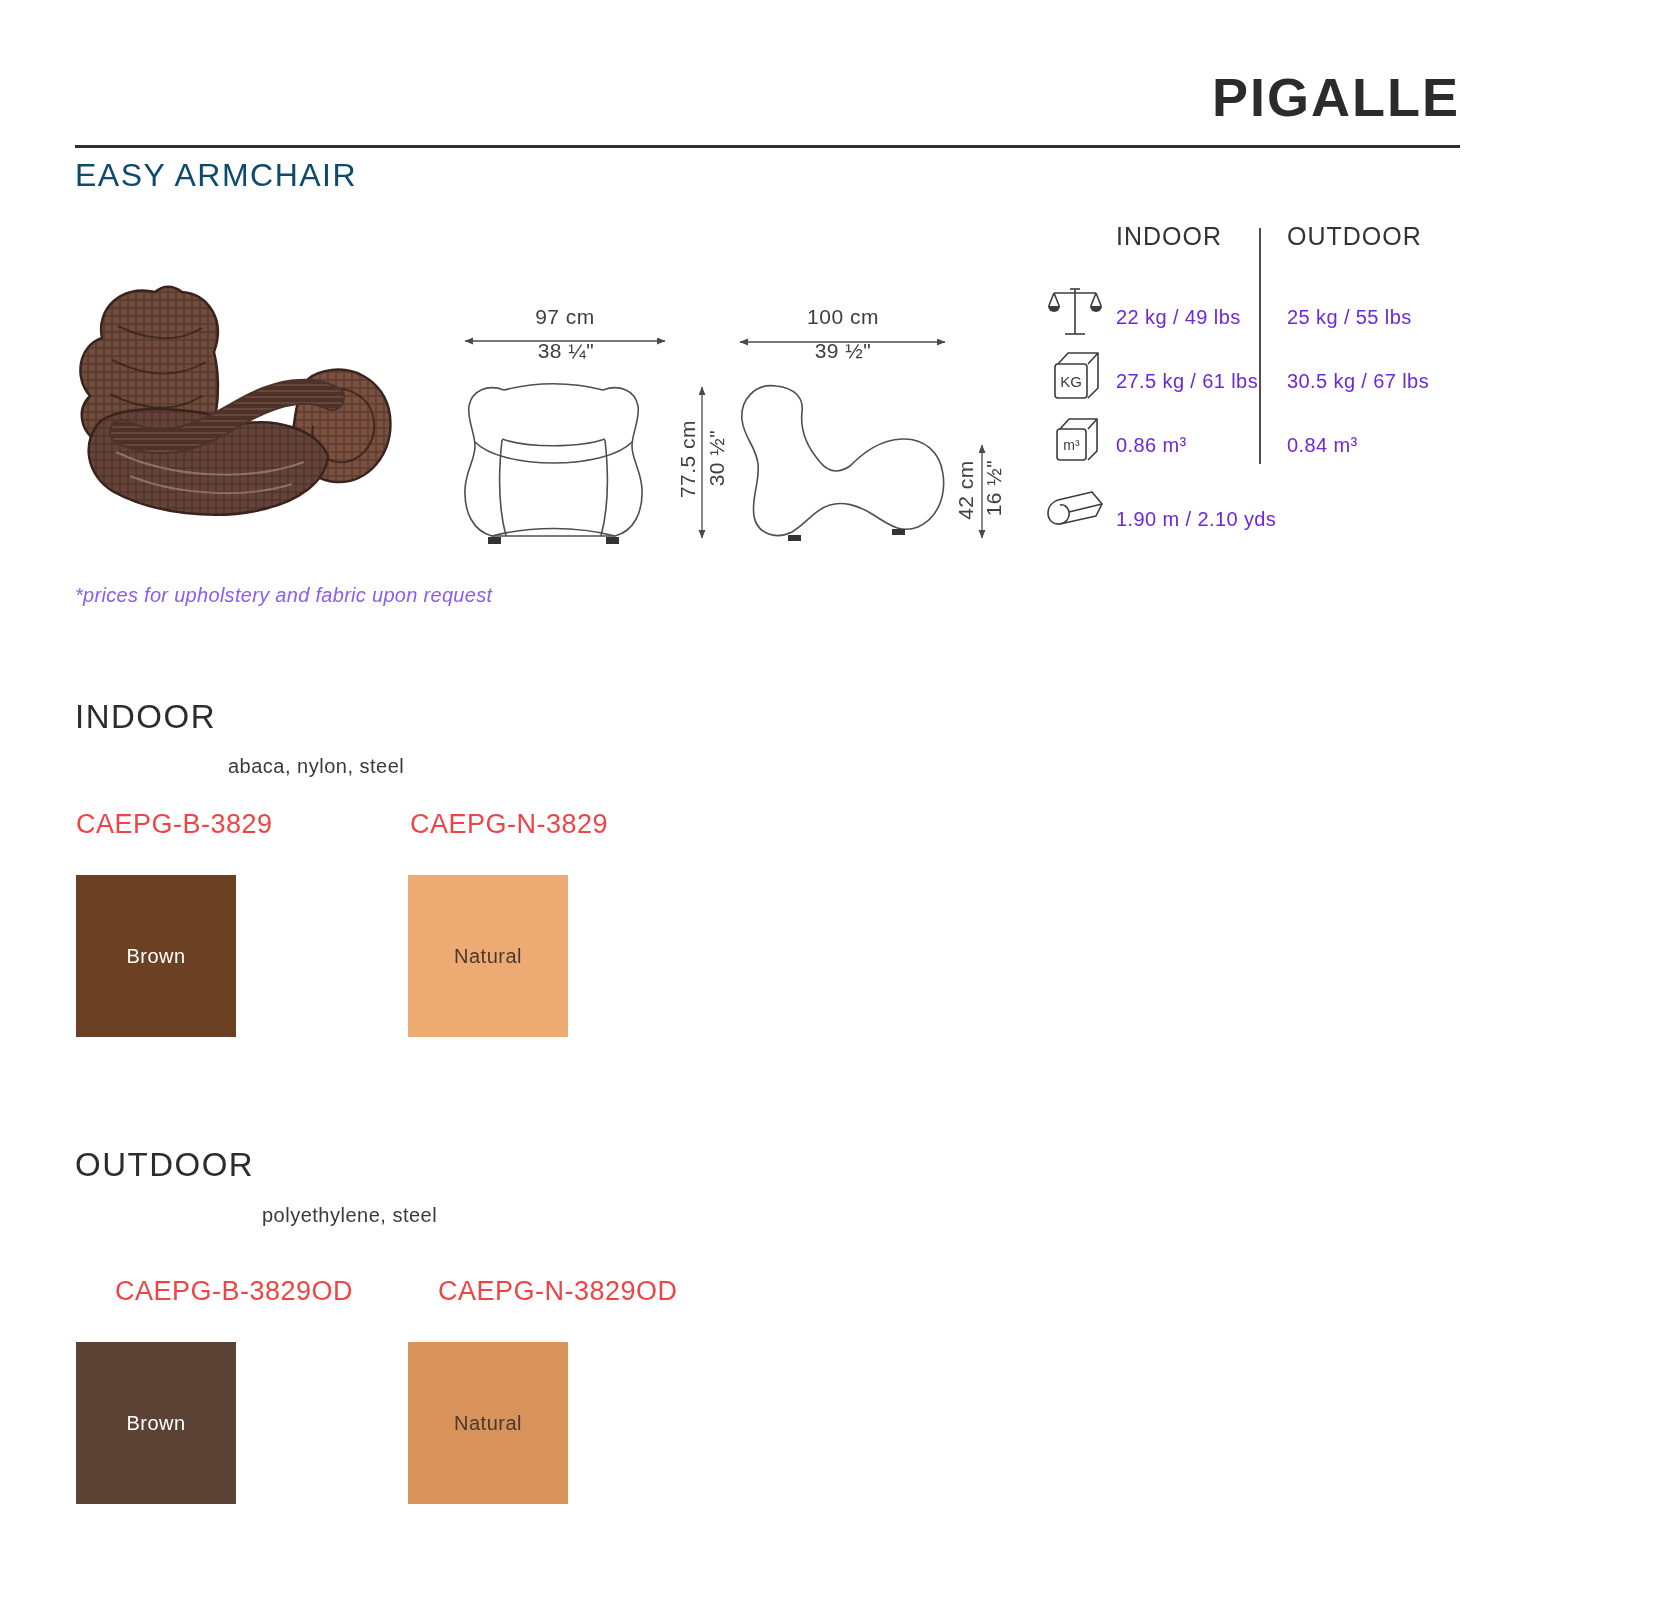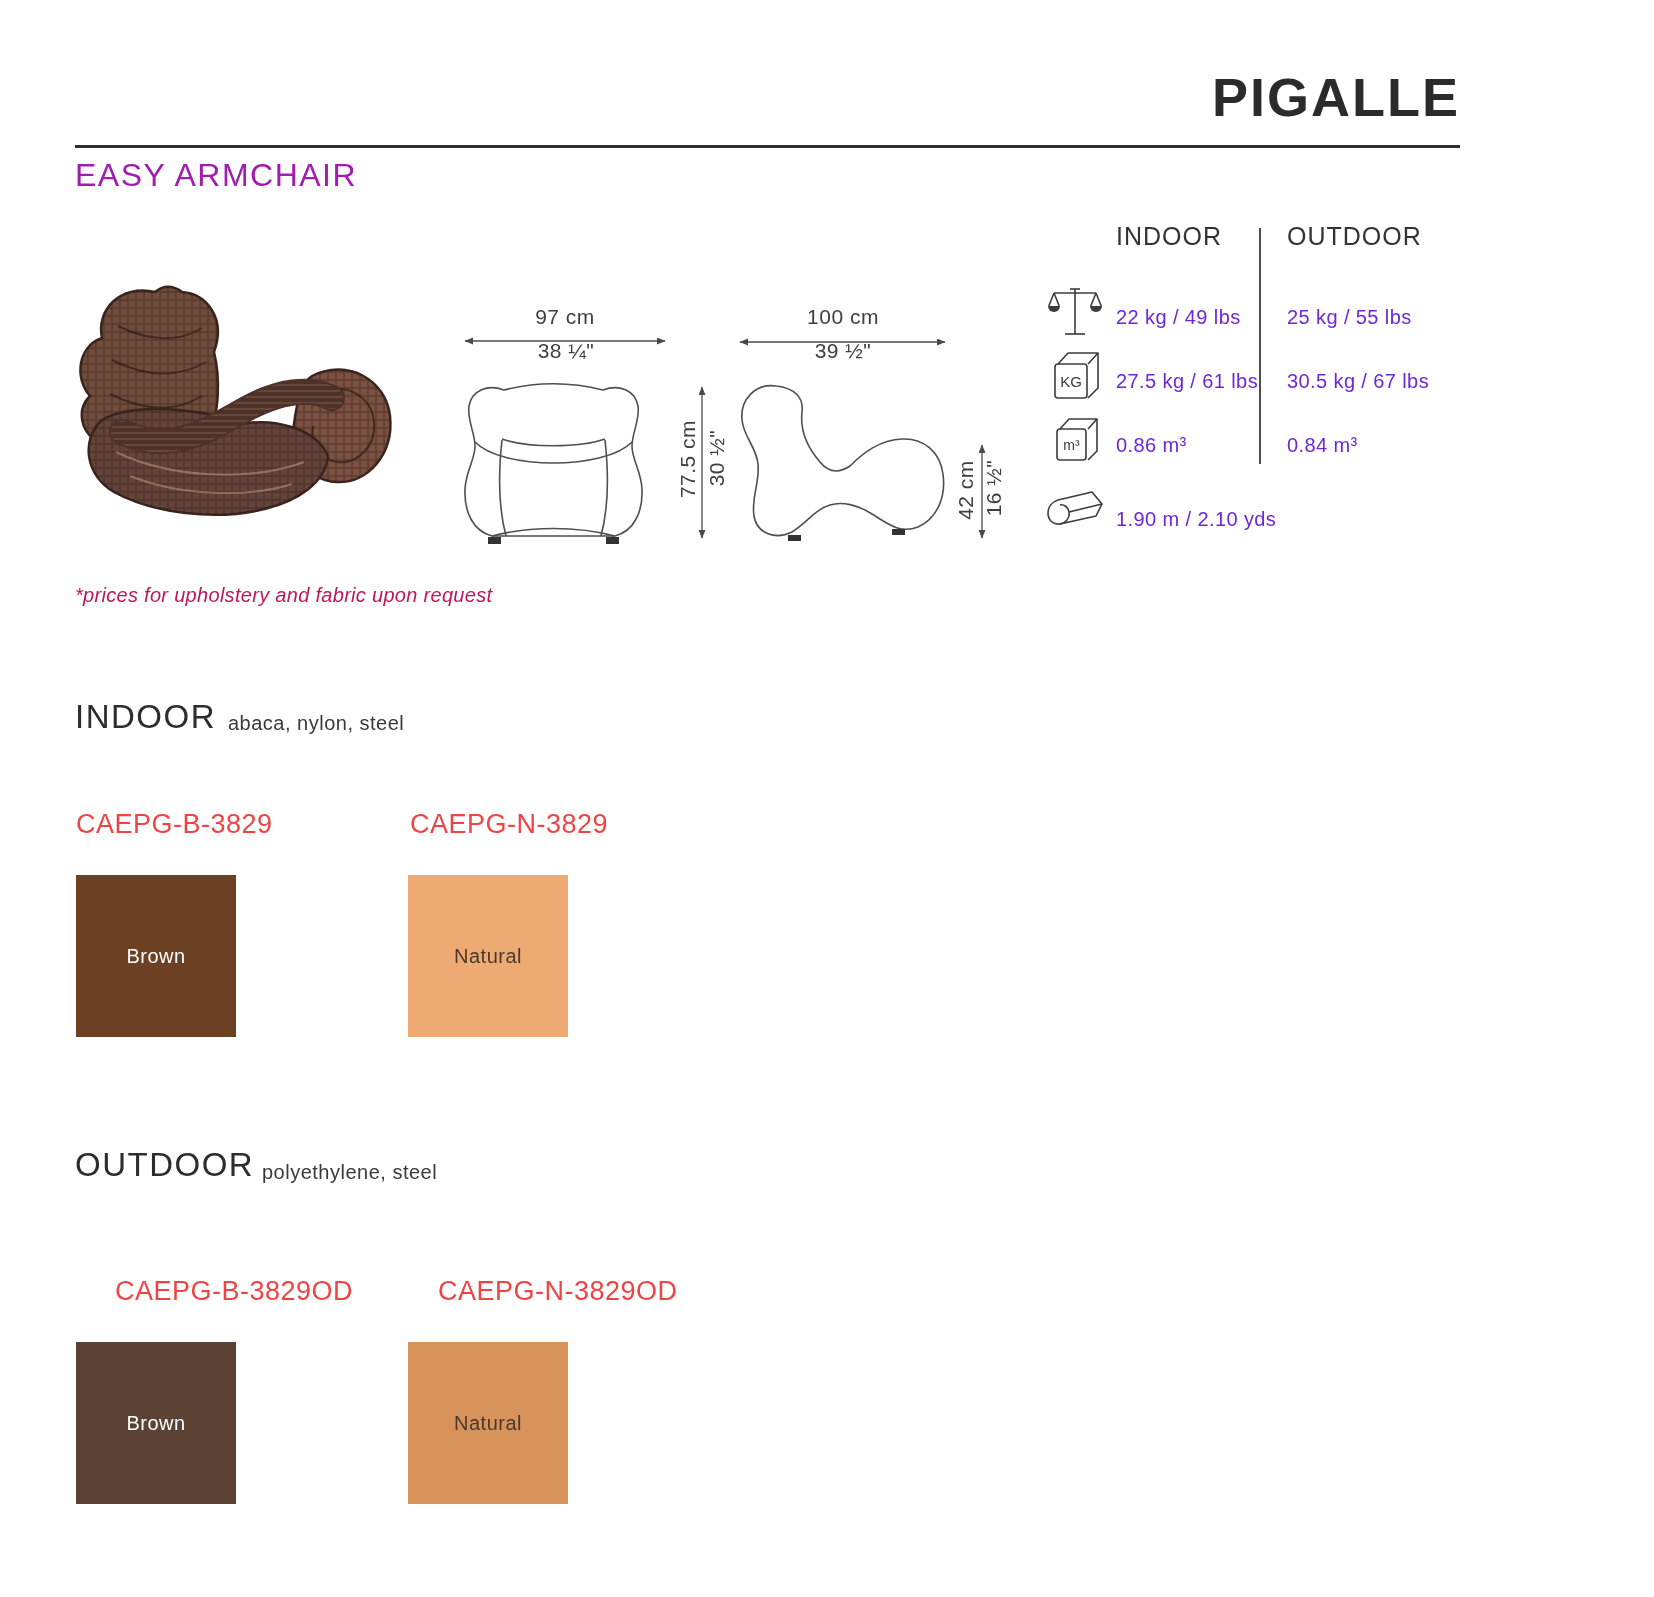--- a/index.html
+++ b/index.html
@@ -2,31 +2,31 @@
 <html><head>
 <meta charset="utf-8">
 <style>
   html,body{margin:0;padding:0;background:#ffffff;}
   #sheet{
     position:relative;width:1654px;height:1597px;background:#fff;overflow:hidden;
     font-family:"Liberation Sans", sans-serif;color:#3c3c3c;
   }
   .abs{position:absolute;}
   .brand{font-size:54px;letter-spacing:2px;color:#2b2b2b;font-weight:600;}
-  .subtitle{font-size:32px;letter-spacing:1.5px;color:#a21caf;}
+  .subtitle{font-size:32px;letter-spacing:1.5px;color:#0c4a6e;}
   .rule{height:3px;background:#2e2e2e;}
   .dim-label{font-size:21px;color:#404040;white-space:nowrap;letter-spacing:0.5px;}
   .dim-center{transform:translateX(-50%);}
   .dim-rot{transform:translate(-50%,-50%) rotate(-90deg);transform-origin:center;}
   .spec-header{font-size:25px;letter-spacing:1px;color:#333;}
   .spec-value{font-size:20px;letter-spacing:0.4px;color:#6d28d9;white-space:nowrap;}
   .vdivider{width:2px;background:#4d4d4d;}
-  .note{font-size:20px;font-style:italic;color:#be185d;letter-spacing:0.3px;}
+  .note{font-size:20px;font-style:italic;color:#8b5cf6;letter-spacing:0.3px;}
   .section-heading{font-size:33px;letter-spacing:1.5px;color:#2d2d2d;}
-  .materials{font-size:20px;letter-spacing:0.5px;color:#3a3a3a;}
+  .materials{font-size:20px;letter-spacing:0.5px;color:#3a3a3a;margin-top:43px;}
   .swatch-code{font-size:27px;letter-spacing:0.5px;color:#ef4444;white-space:nowrap;}
   .swatch{width:160px;height:162px;}
   .swatch .swatch-name{
     position:absolute;left:50%;top:50%;transform:translate(-50%,-50%);
     font-size:20px;letter-spacing:0.5px;
   }
   svg{display:block;}
 </style>
 </head>
 <body>

